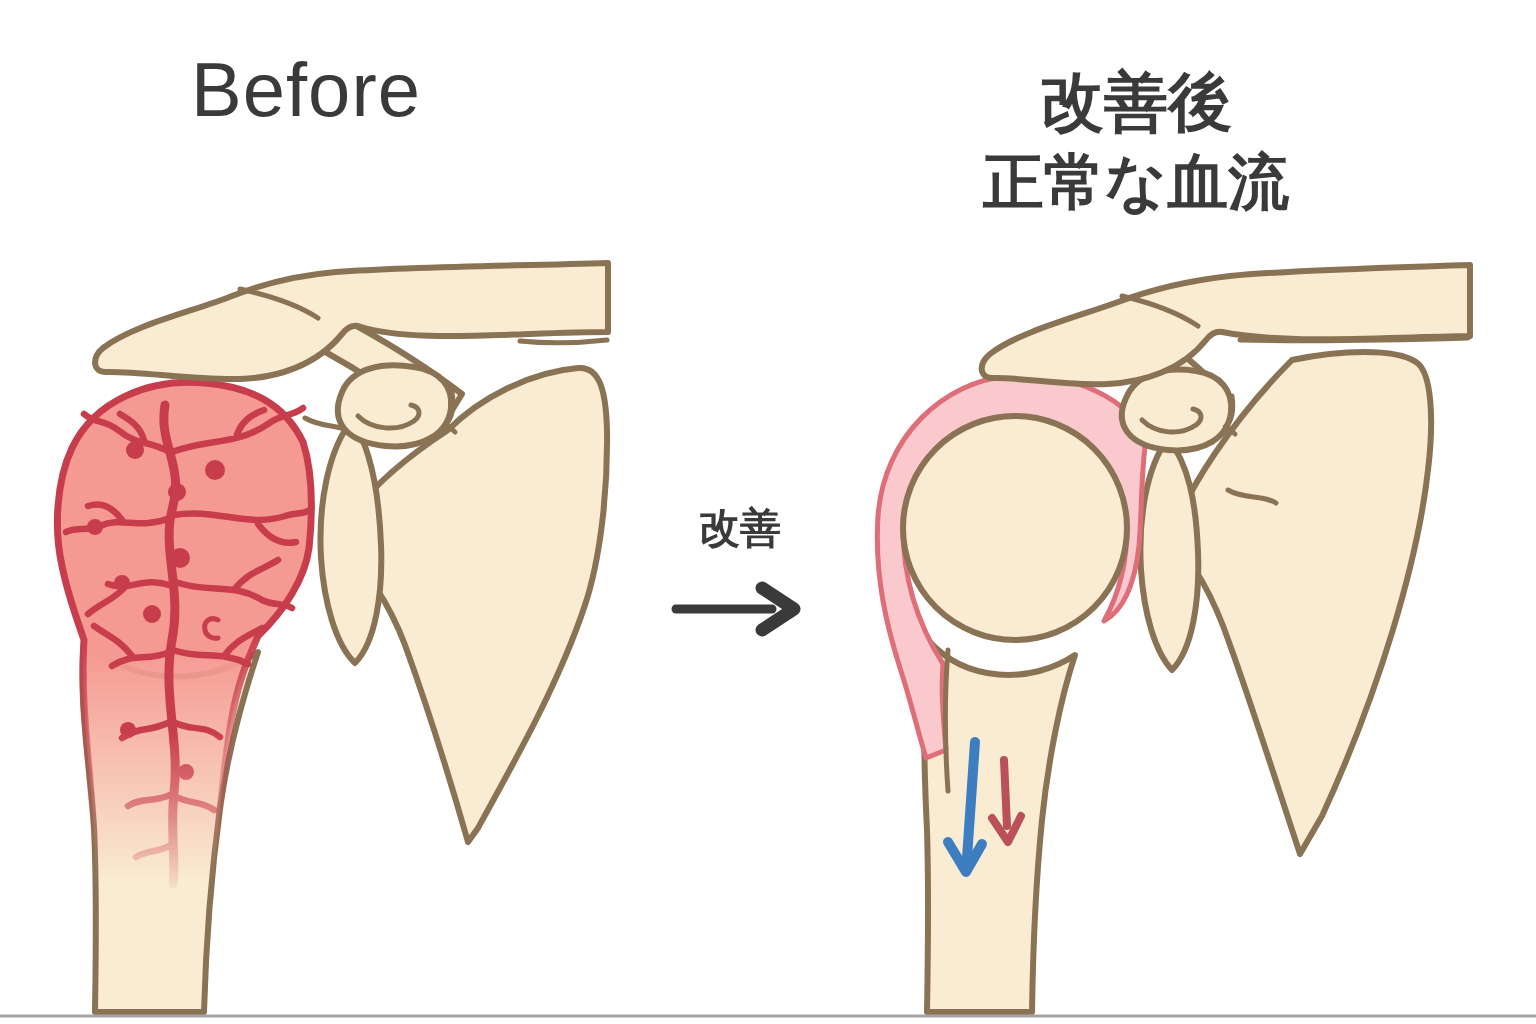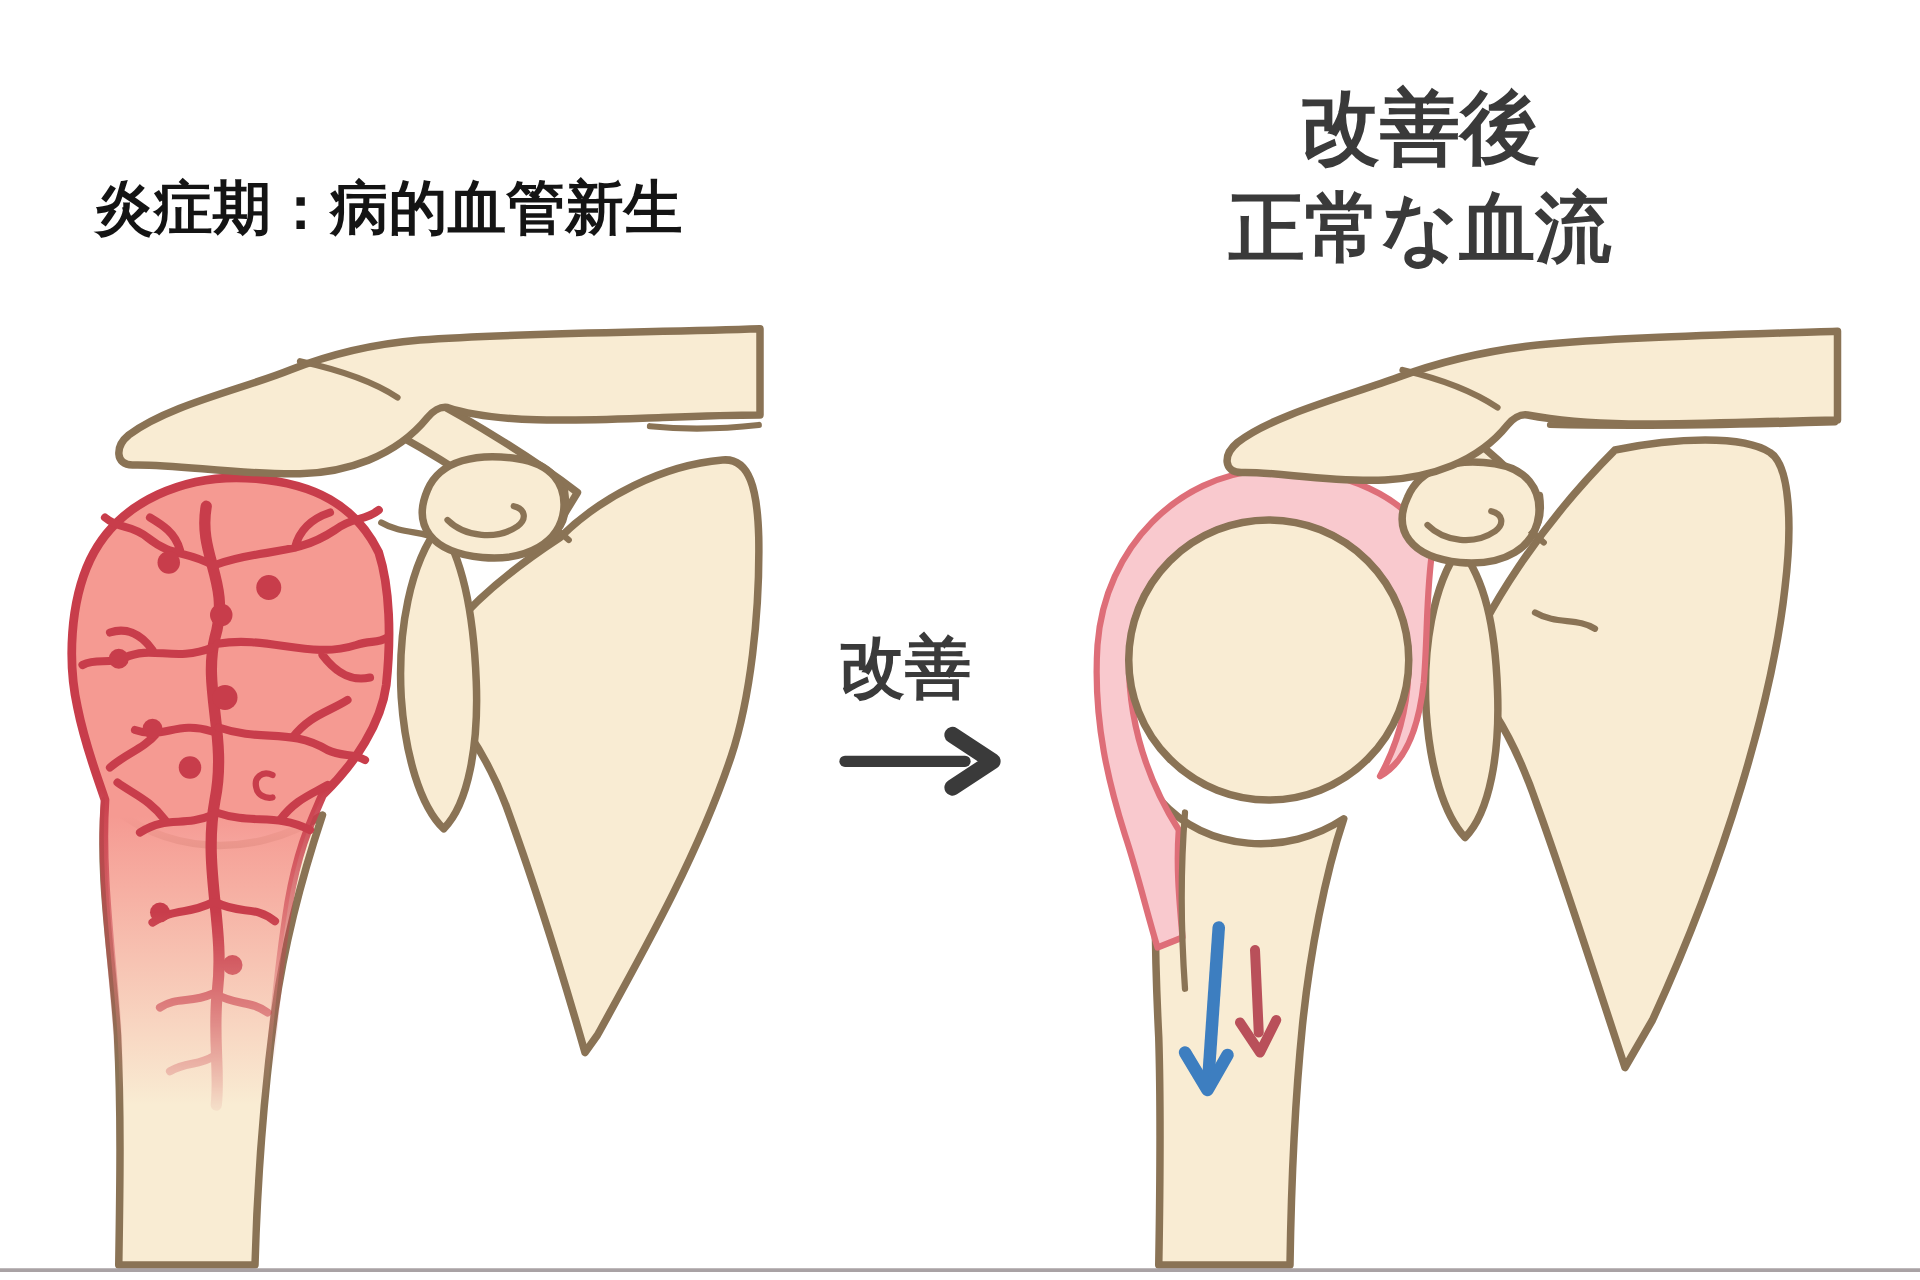--- a/index.html
+++ b/index.html
@@ -9,21 +9,21 @@
     background:var(--background,#fff);
     overflow:hidden;
     font-family:"Liberation Sans","DejaVu Sans",sans-serif;
   }
   .stage svg{position:absolute;left:0;top:0;}
   .label{position:absolute;transform:translateX(-50%);white-space:nowrap;line-height:1;}
   .t-before{left:306px;top:52px;font-size:76px;font-weight:400;color:var(--title-text);letter-spacing:1px;}
   .t-before-sub{left:311px;top:142px;font-size:47px;font-weight:700;color:var(--subtitle-text);}
   .t-after{left:1136px;top:56px;font-size:64px;font-weight:700;color:var(--title-text);margin-top:14px;}
   .t-after-sub{left:1136px;top:152px;font-size:61px;font-weight:700;color:var(--title-text);}
-  .t-kaizen{left:724px;top:508px;font-size:53px;font-weight:700;color:var(--title-text);}
+  .t-kaizen{left:740px;top:508px;font-size:41px;font-weight:700;color:var(--title-text);}
 
   
   .bone{fill:var(--bone-fill);stroke:var(--bone-outline);stroke-width:6;stroke-linejoin:round;stroke-linecap:round;}
   .boneline{fill:none;stroke:var(--bone-outline);stroke-width:5;stroke-linecap:round;}
   .capsule{fill:var(--capsule-fill);stroke:var(--capsule-outline);stroke-width:5;stroke-linejoin:round;}
   .vessel{fill:none;stroke:var(--vessel-red);stroke-linecap:round;stroke-linejoin:round;}
   .vdot{fill:var(--vessel-red);}
   .flow-blue{fill:none;stroke:var(--flow-blue);stroke-linecap:round;stroke-linejoin:round;}
   .flow-red{fill:none;stroke:var(--flow-red);stroke-linecap:round;stroke-linejoin:round;}
   .transition-arrow{fill:none;stroke:var(--title-text);stroke-linecap:round;stroke-linejoin:round;}
@@ -173,17 +173,17 @@
       </g>
       <g>
         <path class="flow-red" stroke-width="8" d="M1004,760 L1007,826"></path>
         <path class="flow-red" stroke-width="8" d="M992,818 L1008,842 L1021,816"></path>
       </g>
     </g>
 
     <line class="divider" x1="0" y1="1016" x2="1536" y2="1016"></line>
   </svg>
 
-  <div class="label t-before-sub">炎症期：病的血管新生</div>
+  <div class="label t-before">Before</div>
   <div class="label t-after">改善後</div>
   <div class="label t-after-sub">正常な血流</div>
   <div class="label t-kaizen">改善</div>
 </div>
 
 </body></html>

